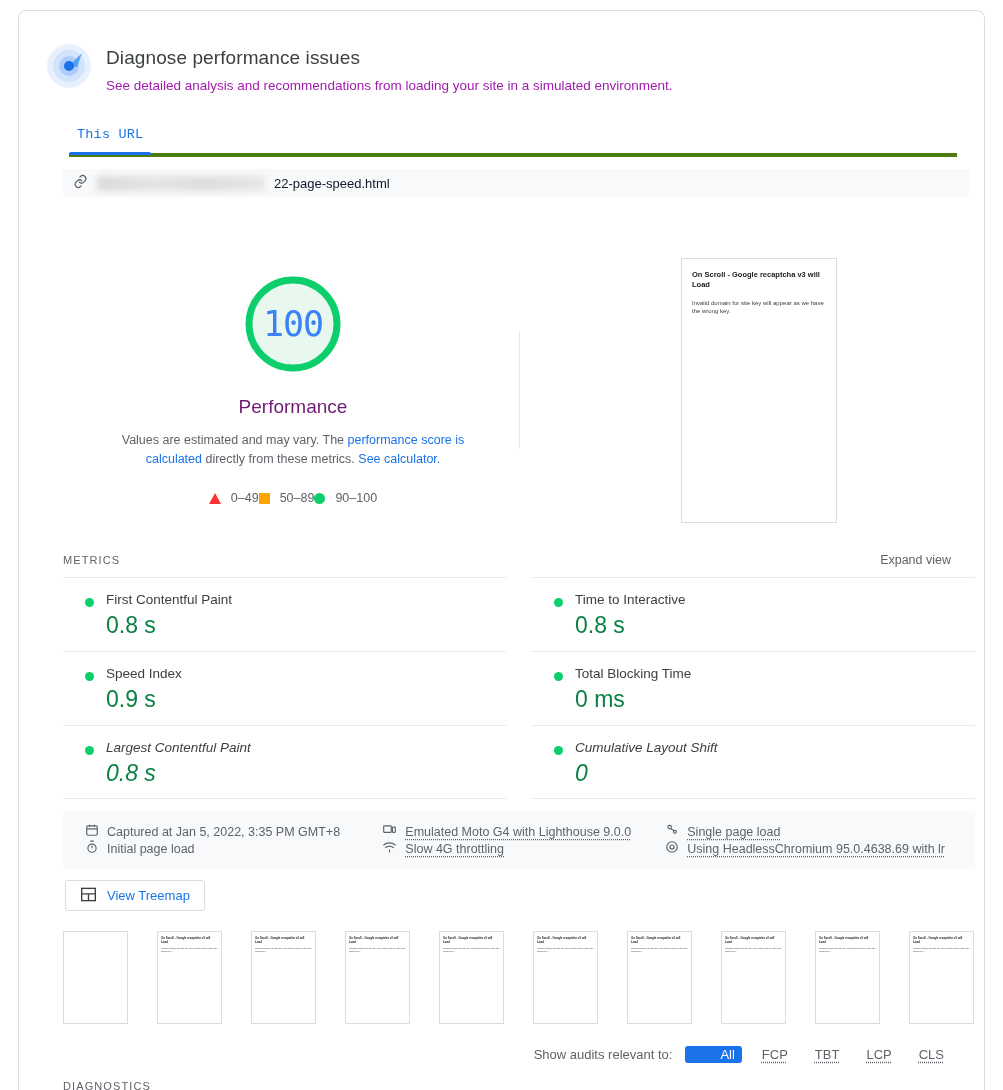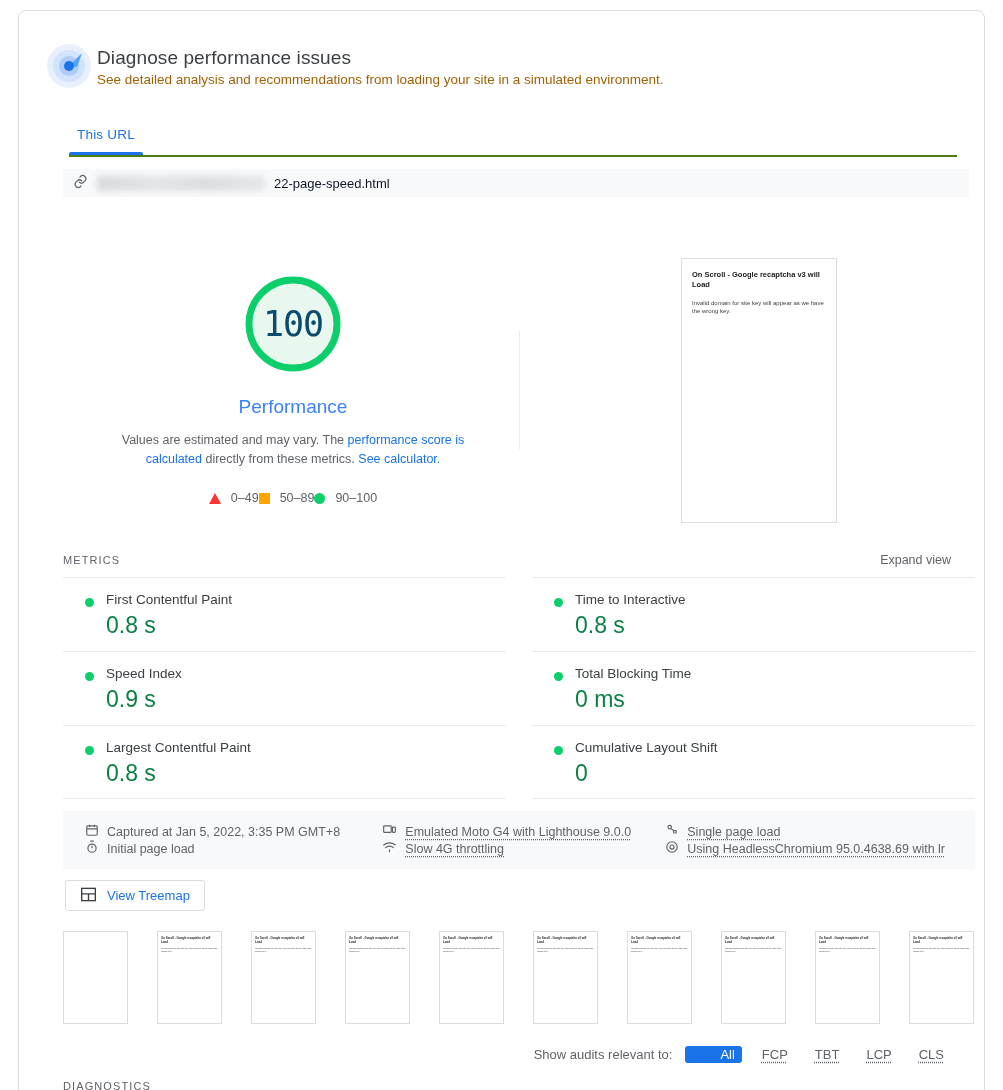--- a/index.html
+++ b/index.html
@@ -19,35 +19,35 @@
     position: absolute;
     left: 18px; top: 10px;
     width: 967px; height: 1092px;
     background: #fff;
     border: 1px solid #dadce0;
     border-radius: 8px;
     overflow: hidden;
   }
 
   
-  .hdr { position: absolute; left: 27px; top: 30px; display: flex; gap: 5px; align-items: flex-start; }
+  .hdr { position: absolute; left: 27px; top: 30px; display: flex; gap: 14px; align-items: flex-start; }
   .logo { width: 46px; height: 46px; position: relative; flex: none; margin-top: 2px; }
   .hdr-text { padding-top: 5px; }
   .hdr-title {
     font-size: 19px; color: #3c4043; letter-spacing: .1px;
     line-height: 24px; font-weight: 400;
   }
   .hdr-sub {
-    font-size: 13.5px; color: #a16207; margin-top: 0; line-height: 19px;
+    font-size: 13.5px; color: #a21caf; margin-top: 6px; line-height: 19px;
   }
 
   
   .tabs {
     position: absolute; left: 50px; top: 108px;
-    width: 888px; border-bottom: 2px solid #4d7c0f; height: 38px;
+    width: 888px; border-bottom: 4px solid #4d7c0f; height: 38px; font-family: Liberation Mono, monospace;
   }
   .tab {
     display: inline-block; font-size: 13.5px; color: #1a73e8;
     padding: 8px 8px 12px 8px; position: relative; cursor: pointer;
     font-weight: 500; letter-spacing: .2px;
   }
   .tab-ind {
     position: absolute; left: 0; right: 0; bottom: -1px;
     height: 3px; background: #1a73e8; border-radius: 2px 2px 0 0;
   }
@@ -68,25 +68,25 @@
     border-radius: 2px;
     filter: blur(3px);
     vertical-align: middle;
   }
 
   
   .score-wrap { position: absolute; left: 44px; top: 240px; width: 460px; text-align: center; }
   .gauge { width: 104px; height: 104px; margin: 21px auto 0; position: relative; }
   .gauge-num {
     position: absolute; inset: 0; display: flex; align-items: center; justify-content: center;
-    font-size: 35px; color: #0c4a6e; font-family: "DejaVu Sans Mono", monospace;
+    font-size: 35px; color: #3b82f6; font-family: "DejaVu Sans Mono", monospace;
     letter-spacing: -1px;
     text-align: center;
   }
-  .score-title { font-size: 19px; color: #3b82f6; margin-top: 20px; }
+  .score-title { font-size: 19px; color: #701a75; margin-top: 20px; }
   .score-desc {
     font-size: 12.5px; color: #5f6368; line-height: 19px;
     margin-top: 13px; width: 400px; margin-left: auto; margin-right: auto;
   }
   .score-desc a { color: #1a73e8; text-decoration: none; }
   .legend { margin-top: 22px; display: flex; justify-content: center; font-size: 12.5px; color: #5f6368; }
   .legend-item { display: flex; align-items: center; gap: 10px; }
   .lg-tri { width: 0; height: 0; border-left: 6px solid transparent; border-right: 6px solid transparent; border-bottom: 11px solid #f33; }
   .lg-sq { width: 11px; height: 11px; background: #ffa400; }
   .lg-ci { width: 11px; height: 11px; border-radius: 50%; background: #0cce6b; }
@@ -116,21 +116,21 @@
     position: absolute; right: 33px; top: 542px;
     font-size: 12.5px; color: #5f6368; cursor: pointer;
   }
   .mcols { position: absolute; left: 44px; top: 566px; width: 912px; display: flex; gap: 26px; }
   .mcol { width: 443px; }
   .mrow {
     border-top: 1px solid #e8eaed;
     padding: 14px 0 11px 22px;
     height: 74px;
   }
-  .mrow:last-child { border-bottom: 1px solid #e8eaed; }
+  .mrow:last-child { border-bottom: 1px solid #e8eaed; font-style: italic; }
   .mrow-head { display: flex; align-items: flex-end; gap: 12px; }
   .mdot { width: 9px; height: 9px; border-radius: 50%; background: #0cce6b; flex: none; }
   .mname { font-size: 13.5px; color: #3c4043; }
   .mval { font-size: 23px; color: #0a8043; margin-top: 5px; margin-left: 21px; font-weight: 400; }
 
   
   .envbar {
     position: absolute; left: 44px; top: 800px;
     width: 912px; height: 58px;
     background: #f8f9fa;

